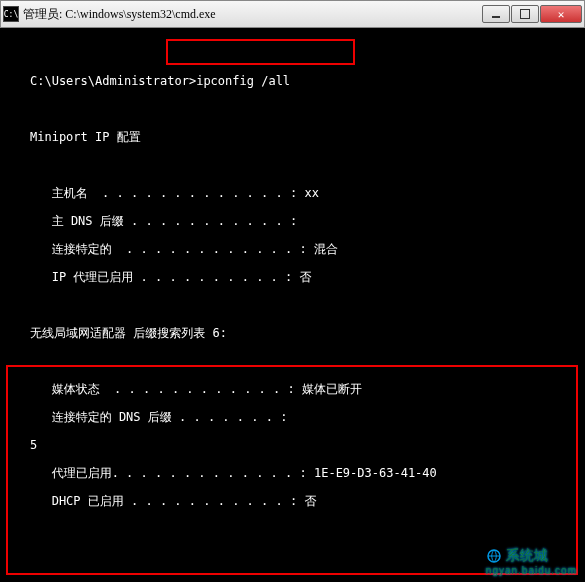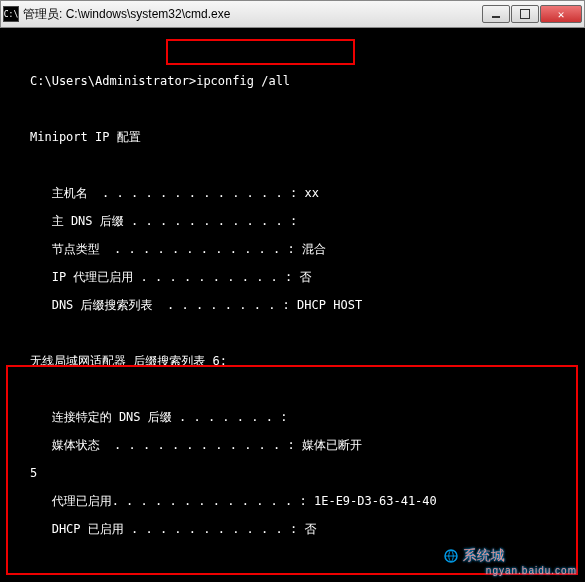--- a/index.html
+++ b/index.html
@@ -27,21 +27,21 @@
     border: 1px solid #444;
     display: inline-flex;
     align-items: center;
     justify-content: center;
     color: #fff;
     font-size: 8px;
   }
   .title-text {
     flex: 1;
     color: #000;
-    font-family: Liberation Sans, sans-serif;
+    font-family: Liberation Serif, serif;
     font-size: 12px;
     white-space: nowrap;
     overflow: hidden;
   }
   .win-btns { display: flex; gap: 0; }
   .win-btn {
     width: 28px; height: 18px;
     border: 1px solid #666;
     background: linear-gradient(to bottom, #f3f3f3, #d7d7d7);
     display: flex; align-items: center; justify-content: center;
@@ -65,25 +65,25 @@
   .hl-box1 {
     position: absolute;
     border: 2px solid #e00;
   }
   .watermark {
     position: absolute;
     right: 8px;
     bottom: 6px;
     font-family: 'Microsoft YaHei', sans-serif;
     font-size: 14px;
-    color:#fca5a5;
+    color:#15803d;
     opacity:.9;
     text-shadow:0 0 3px #0af,0 0 2px #0af;
   }
-  .watermark .sub { font-size:10px; display:block; letter-spacing:1px;margin-left:43px; }
+  .watermark .sub { font-size:10px; display:block; letter-spacing:1px; }
   .watermark svg { vertical-align:middle; }
 </style>
 </head>
 <body>
 
 <div class="titlebar">
   <span class="title-icon">C:\</span>
   <span class="title-text">管理员: C:\windows\system32\cmd.exe</span>
   <div class="win-btns">
     <div class="win-btn min"></div>
@@ -93,28 +93,27 @@
 </div>
 
 <div class="terminal">
 <span class="row"> </span>
 <span class="row"><span>C:\Users\Administrator&gt;</span><span>ipconfig /all</span></span>
 <span class="row"> </span>
 <span class="row">Miniport IP 配置</span>
 <span class="row"> </span>
 <span class="row"><span>   主机名  . . . . . . . . . . . . . : </span><span>xx</span></span>
 <span class="row"><span>   主 DNS 后缀 . . . . . . . . . . . : </span><span></span></span>
-<span class="row"><span>   节点类型  . . . . . . . . . . . . : </span><span>混合</span></span>
+<span class="row"><span>   连接特定的  . . . . . . . . . . . . : </span><span>混合</span></span>
 <span class="row"><span>   IP 代理已启用 . . . . . . . . . . : </span><span>否</span></span>
-<span class="row"><span>   DNS 后缀搜索列表  . . . . . . . . : </span><span>DHCP HOST</span></span>
 <span class="row"> </span>
 <span class="row">无线局域网适配器 后缀搜索列表 6:</span>
 <span class="row"> </span>
+<span class="row"><span>   媒体状态  . . . . . . . . . . . . : </span><span>媒体已断开</span></span>
 <span class="row"><span>   连接特定的 DNS 后缀 . . . . . . . : </span><span></span></span>
-<span class="row"><span>   媒体状态  . . . . . . . . . . . . : </span><span>媒体已断开</span></span>
 <span class="row">5</span>
 <span class="row"><span>   代理已启用. . . . . . . . . . . . . : </span><span>1E-E9-D3-63-41-40</span></span>
 <span class="row"><span>   DHCP 已启用 . . . . . . . . . . . : </span><span>否</span></span>
 
 
 
 
 
 
 

